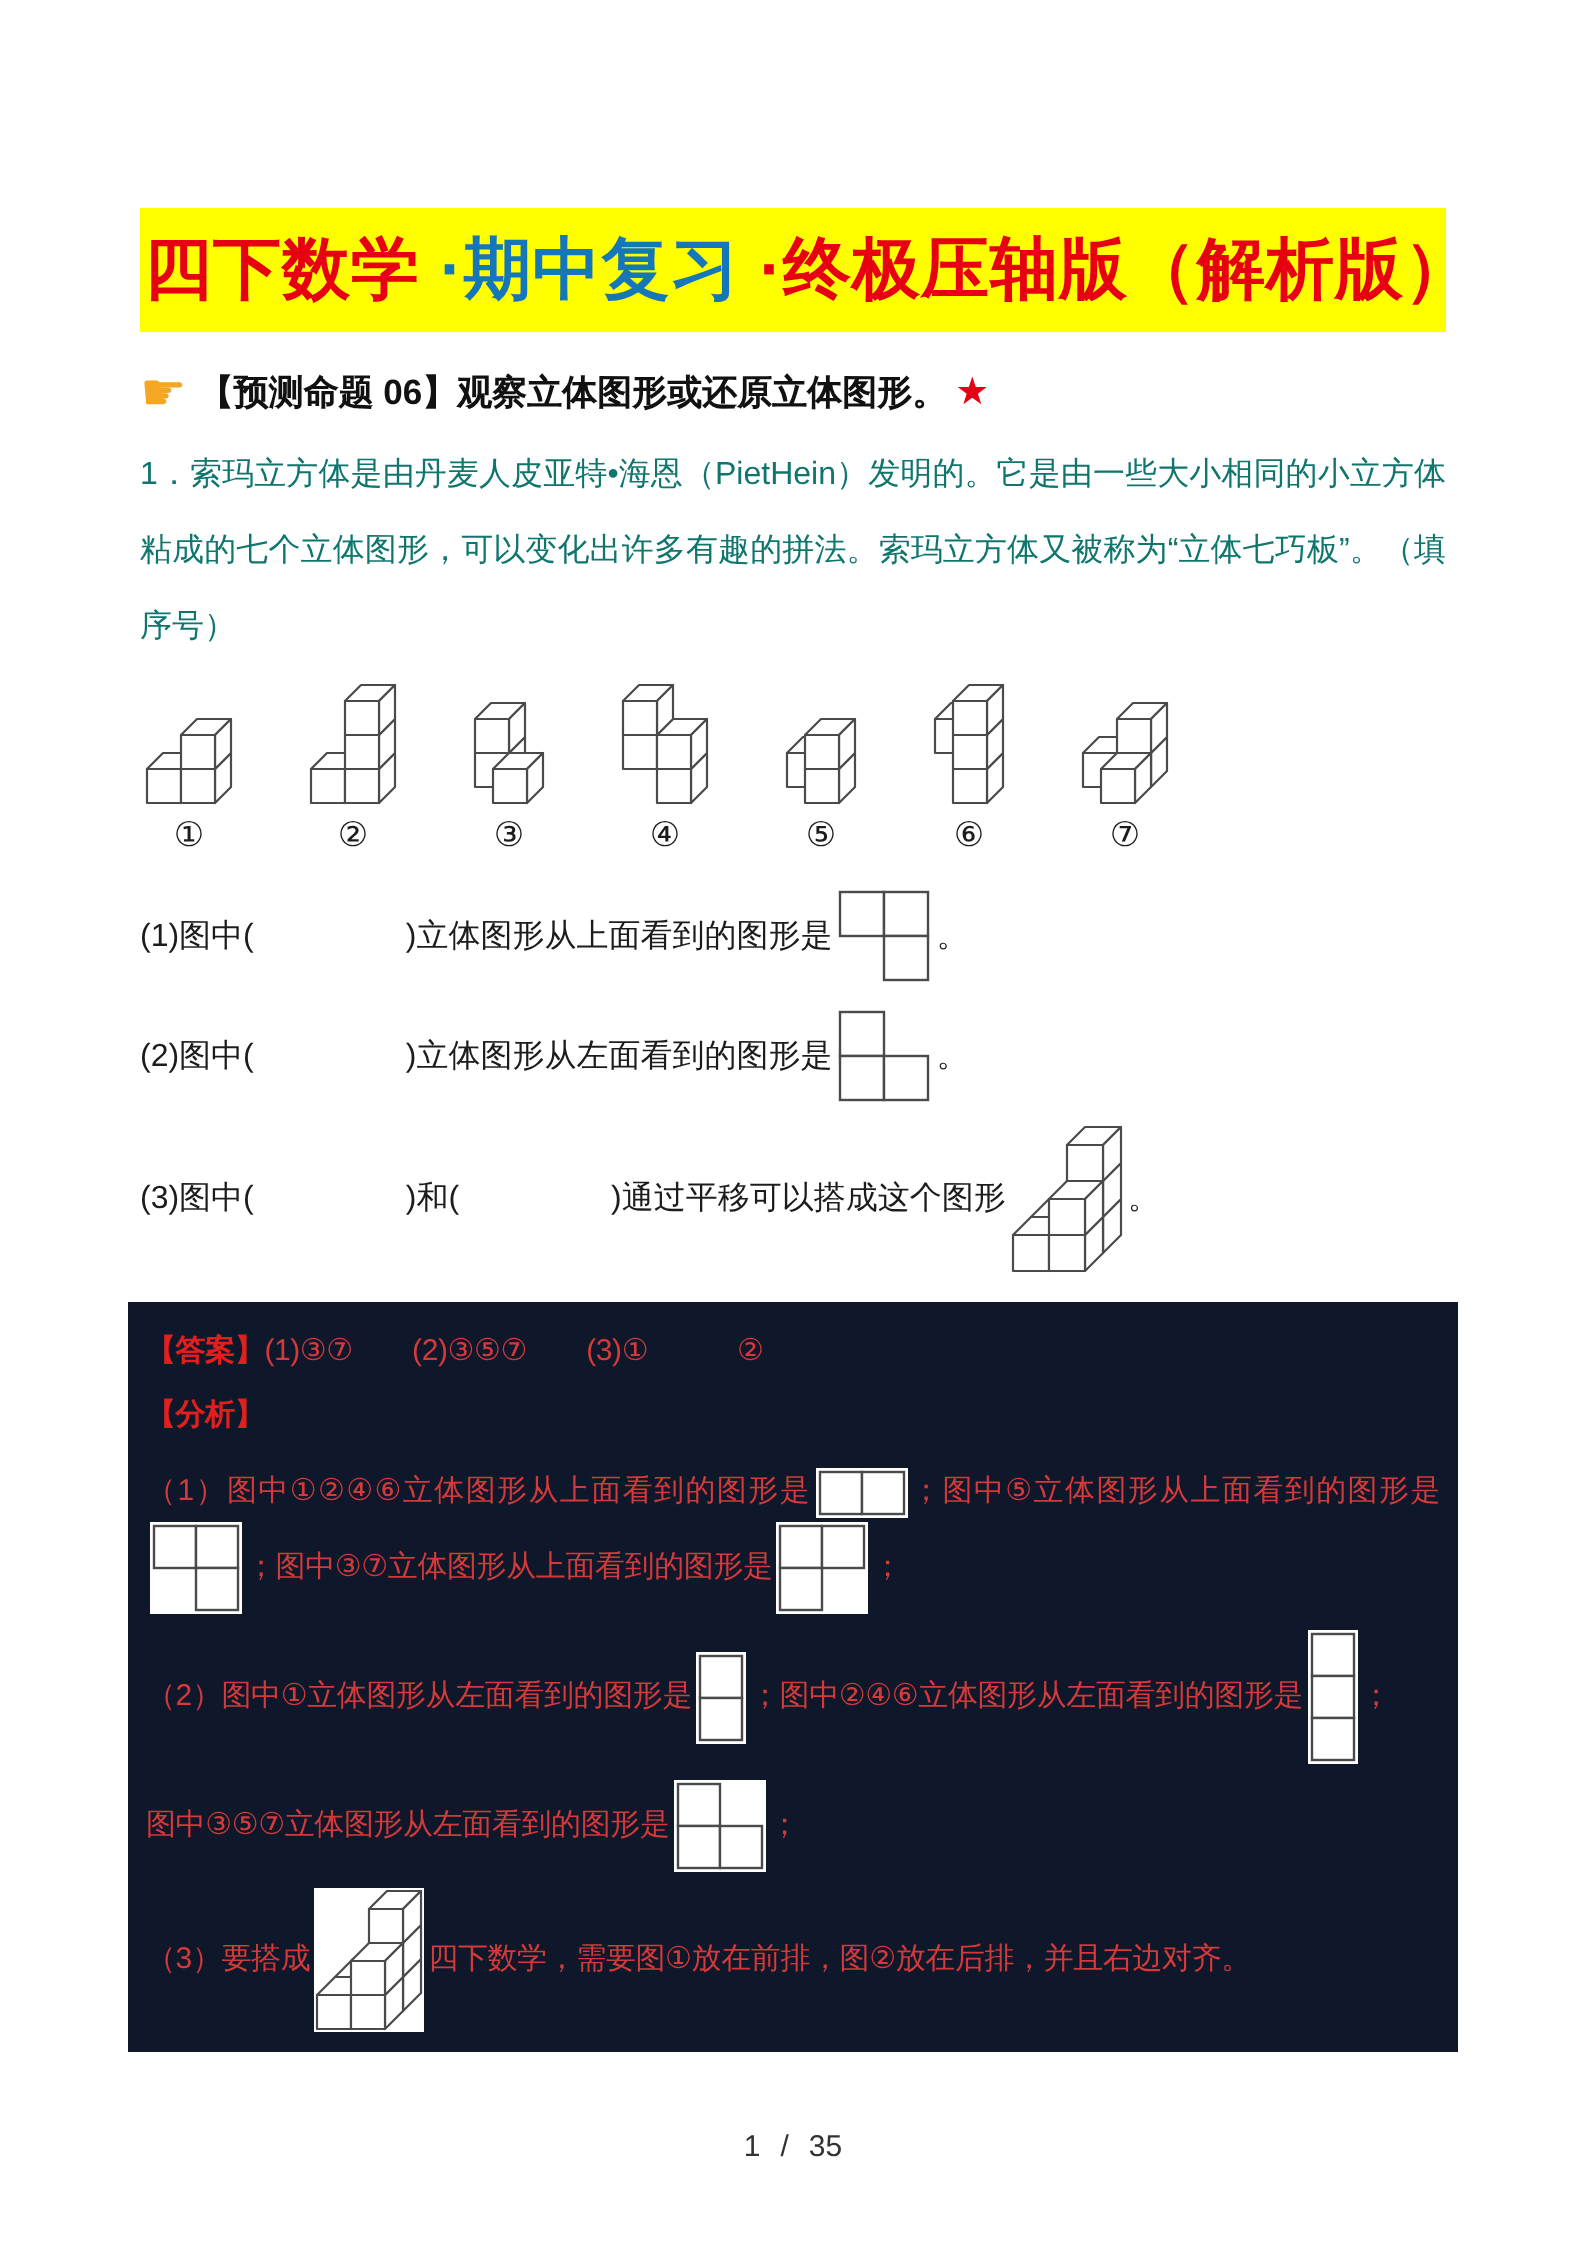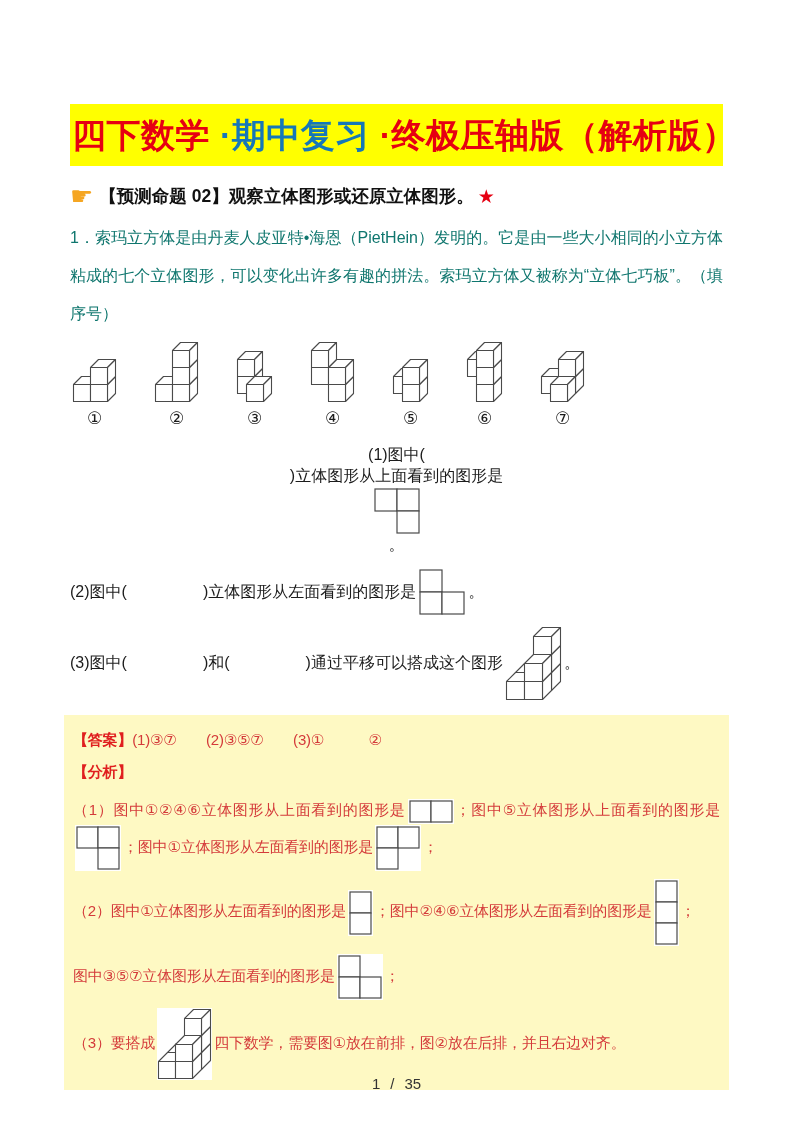--- a/index.html
+++ b/index.html
@@ -14,51 +14,51 @@
   .hand{color:#f5a623;font-size:26px;margin-right:6px;line-height:1;}
   .star{color:#e60012;font-size:19px;margin-left:4px;}
 
   .qtext{margin:10px 0 0 0;font-size:16px;line-height:38px;text-align:justify;color:#0f766e;}
 
   .figrow{margin-top:8px;display:flex;align-items:flex-end;gap:37px;padding-left:2px;}
   .fig{display:flex;flex-direction:column;align-items:center;}
   .figlabel{margin-top:5px;font-size:17px;color:#1c1c1c;}
 
   .subq{display:flex;align-items:center;font-size:16px;color:#1c1c1c;}
-  .subq1{margin-top:16px;flex-direction:column;}
+  .subq1{margin-top:16px;}
   .subq2{margin-top:12px;align-items:center;}
   .subq3{margin-top:10px;}
   .blank{display:inline-block;width:76px;}
   .shape-slot{display:inline-flex;align-items:center;margin:0 2px;}
   .shape-slot svg{display:block;}
 
-  .ansbox{margin:14px -6px 0 -6px;background:#fef9c3;padding:8px 9px 10px 9px;
+  .ansbox{margin:14px -6px 0 -6px;background:#0f172a;padding:8px 9px 10px 9px;
           font-size:15px;color:#d43a3a;letter-spacing:-0.2px;}
   .rlabel{font-weight:bold;color:#e01f1f;}
   .ans-line{line-height:30px;margin-top:2px;}
   .apara{line-height:30px;text-align:justify;margin-top:8px;}
   .apara .shape-slot{vertical-align:middle;display:inline-flex;}
   .dtext{margin-left:12px;}
 
-  .footer{position:absolute;bottom:46px;left:0;right:0;text-align:center;font-size:15px;color:#333;}
+  .footer{position:absolute;bottom:56px;left:0;right:0;text-align:center;font-size:15px;color:#333;}
   .footer span{margin:0 5px;}
 </style>
 </head>
 <body>
 
 <div class="page">
   <div class="content">
 
     <div class="title-band">
       <span style="color: rgb(230, 0, 18);">四下数学</span><span style="color: rgb(21, 119, 184);"> ·期中复习</span><span style="color: rgb(230, 0, 18);"> ·终极压轴版（解析版）</span>
     </div>
 
     <div class="section-header">
       <span class="hand">☛</span>
-      <span>【预测命题 02】观察立体图形或还原立体图形。</span>
+      <span>【预测命题 06】观察立体图形或还原立体图形。</span>
       <span class="star">★</span>
     </div>
 
     <p class="qtext">1．索玛立方体是由丹麦人皮亚特•海恩（PietHein）发明的。它是由一些大小相同的小立方体粘成的七个立体图形，可以变化出许多有趣的拼法。索玛立方体又被称为“立体七巧板”。（填序号）</p>
 
     <div class="figrow">
         <div class="fig">
           <svg width="45" height="45" viewBox="-1.5 -43.5 45 45">
             <rect x="-1.5" y="-43.5" width="45" height="45" fill="#ffffff"></rect>
             <g fill="#ffffff" stroke="#4a4a4a" stroke-width="1.1" stroke-linejoin="round">
@@ -281,21 +281,21 @@
             </svg>
           </span><span>；图中⑤立体图形从上面看到的图形是</span><span class="shape-slot">
             <svg width="46" height="46" viewBox="0 0 46 46">
               <rect x="0" y="0" width="46" height="46" fill="#ffffff"></rect>
               <g fill="#ffffff" stroke="#4a4a4a" stroke-width="1.2">
                 <rect x="2" y="2" width="21" height="21"></rect>
                 <rect x="23" y="2" width="21" height="21"></rect>
                 <rect x="23" y="23" width="21" height="21"></rect>
               </g>
             </svg>
-          </span><span>；图中①立体图形从左面看到的图形是</span><span class="shape-slot">
+          </span><span>；图中③⑦立体图形从上面看到的图形是</span><span class="shape-slot">
             <svg width="46" height="46" viewBox="0 0 46 46">
               <rect x="0" y="0" width="46" height="46" fill="#ffffff"></rect>
               <g fill="#ffffff" stroke="#4a4a4a" stroke-width="1.2">
                 <rect x="2" y="2" width="21" height="21"></rect>
                 <rect x="23" y="2" width="21" height="21"></rect>
                 <rect x="2" y="23" width="21" height="21"></rect>
               </g>
             </svg>
           </span><span>；</span>
       </div>

